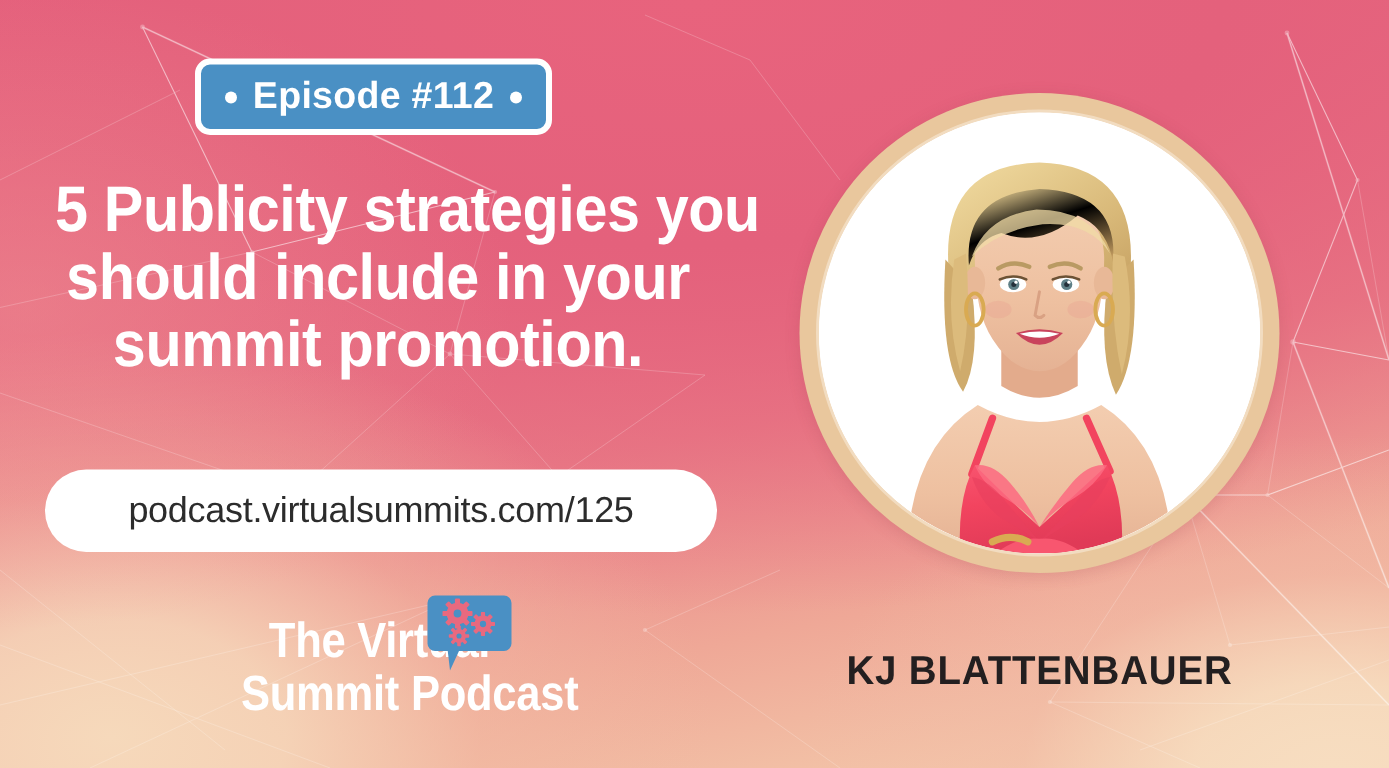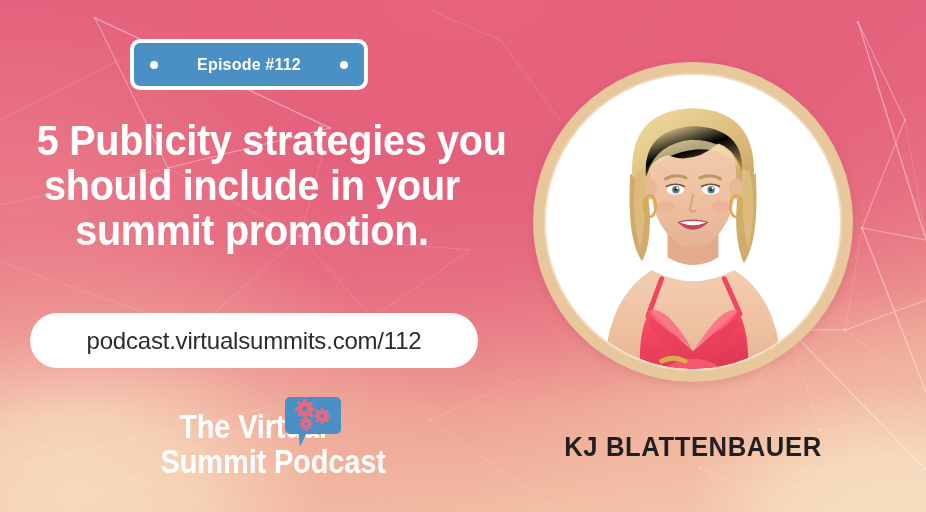--- a/index.html
+++ b/index.html
@@ -56,21 +56,21 @@
     padding: 0 16px;
   }
   .badge-dot {
     width: 8px; height: 8px;
     border-radius: 50%;
     background: #ffffff;
     flex: 0 0 auto;
   }
   .badge-label {
     color: #ffffff;
-    font-size: 16px;
+    font-size: 25px;
     font-weight: 700;
     letter-spacing: 0.2px;
     white-space: nowrap;
   }
 
   
   .title {
     position: absolute;
     left: 18px; top: 118px;
     width: 468px;
@@ -253,21 +253,21 @@
     <span class="badge-dot"></span>
   </div>
 
   <div class="title">
     <span class="title-line">5 Publicity strategies you</span>
     <span class="title-line">should include in your</span>
     <span class="title-line">summit promotion.</span>
   </div>
 
   <div class="url-pill">
-    <span class="url-text">podcast.virtualsummits.com/112</span>
+    <span class="url-text">podcast.virtualsummits.com/125</span>
   </div>
 
   <div class="logo">
     <div class="logo-text">
       <span class="logo-line">The Virtual</span>
       <span class="logo-line">Summit Podcast</span>
     </div>
     <svg class="logo-bubble" viewBox="0 0 58 58">
       <path d="M6 4 H52 A5 5 0 0 1 57 9 V36 A5 5 0 0 1 52 41 H22 L16 54 L14.5 41 H6 A5 5 0 0 1 1 36 V9 A5 5 0 0 1 6 4 Z" fill="#4a90c4"></path>
       <g fill="#e8697f">

